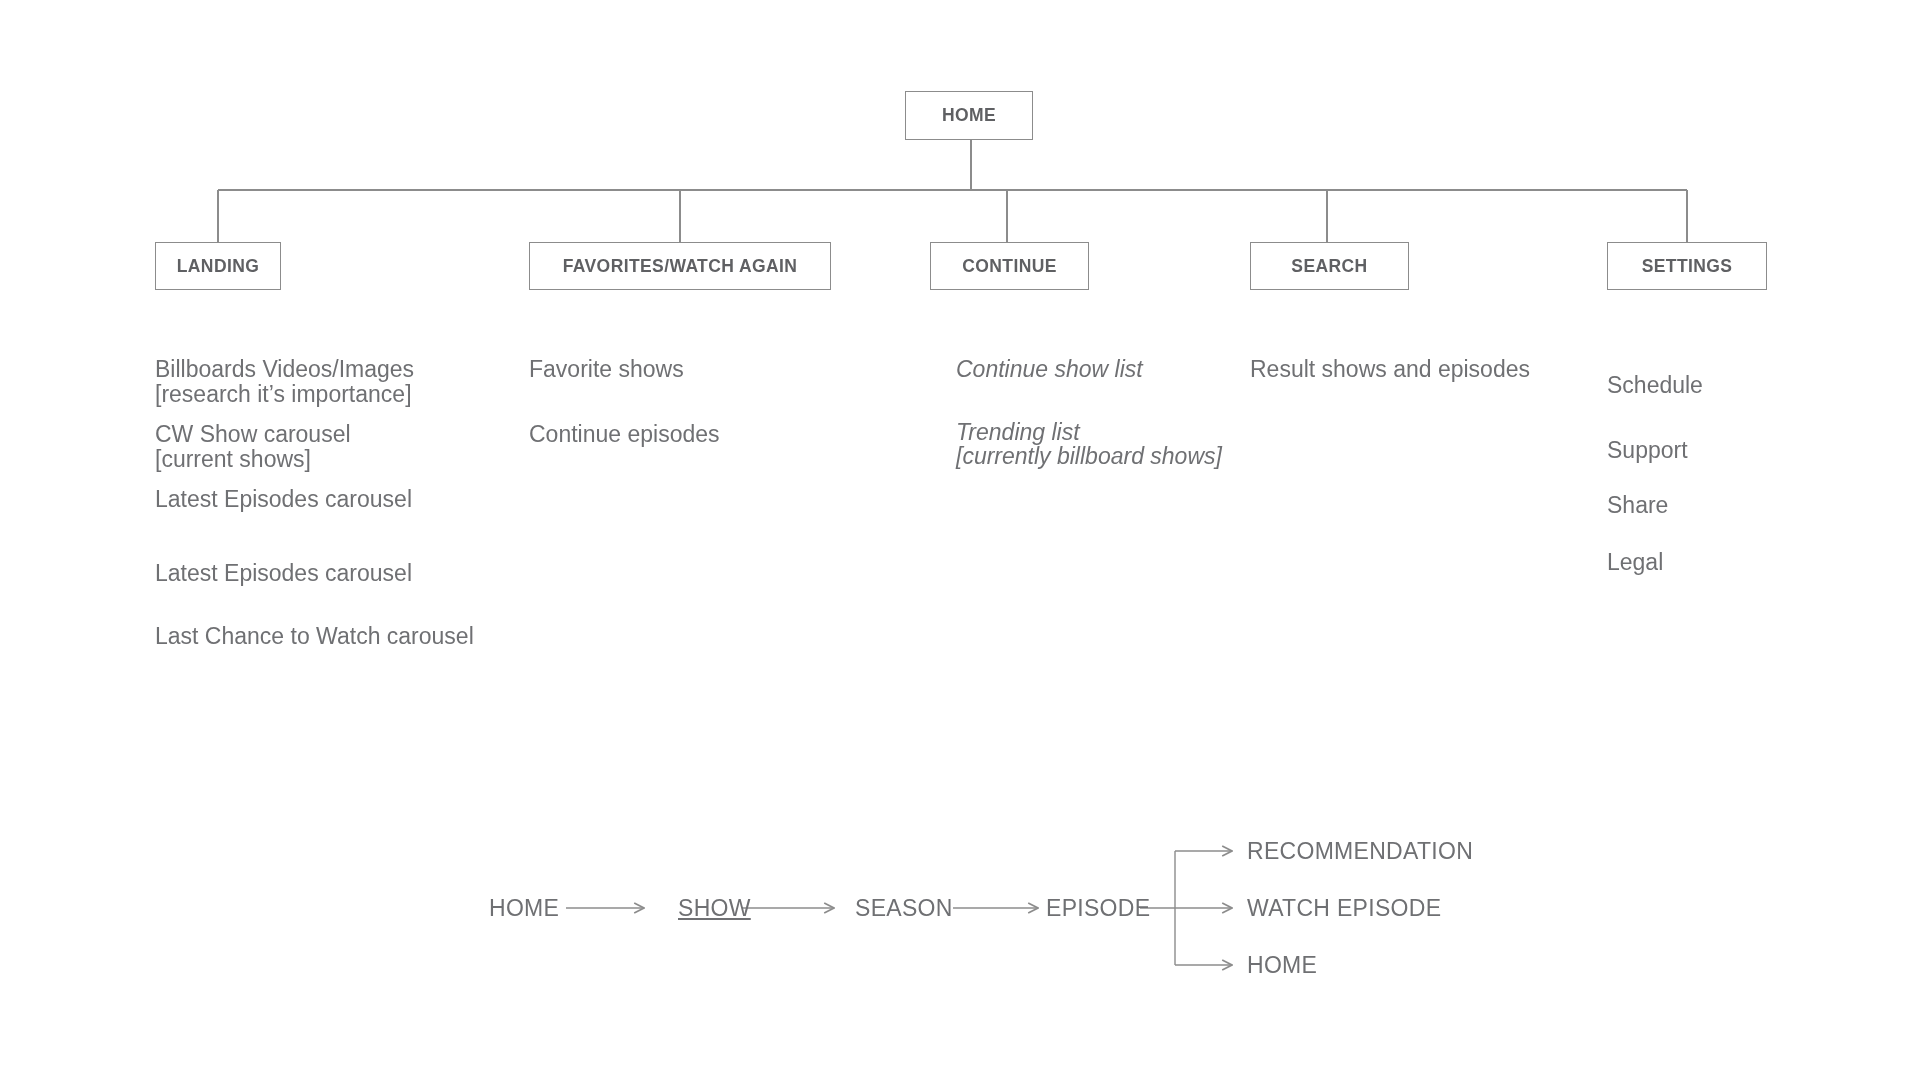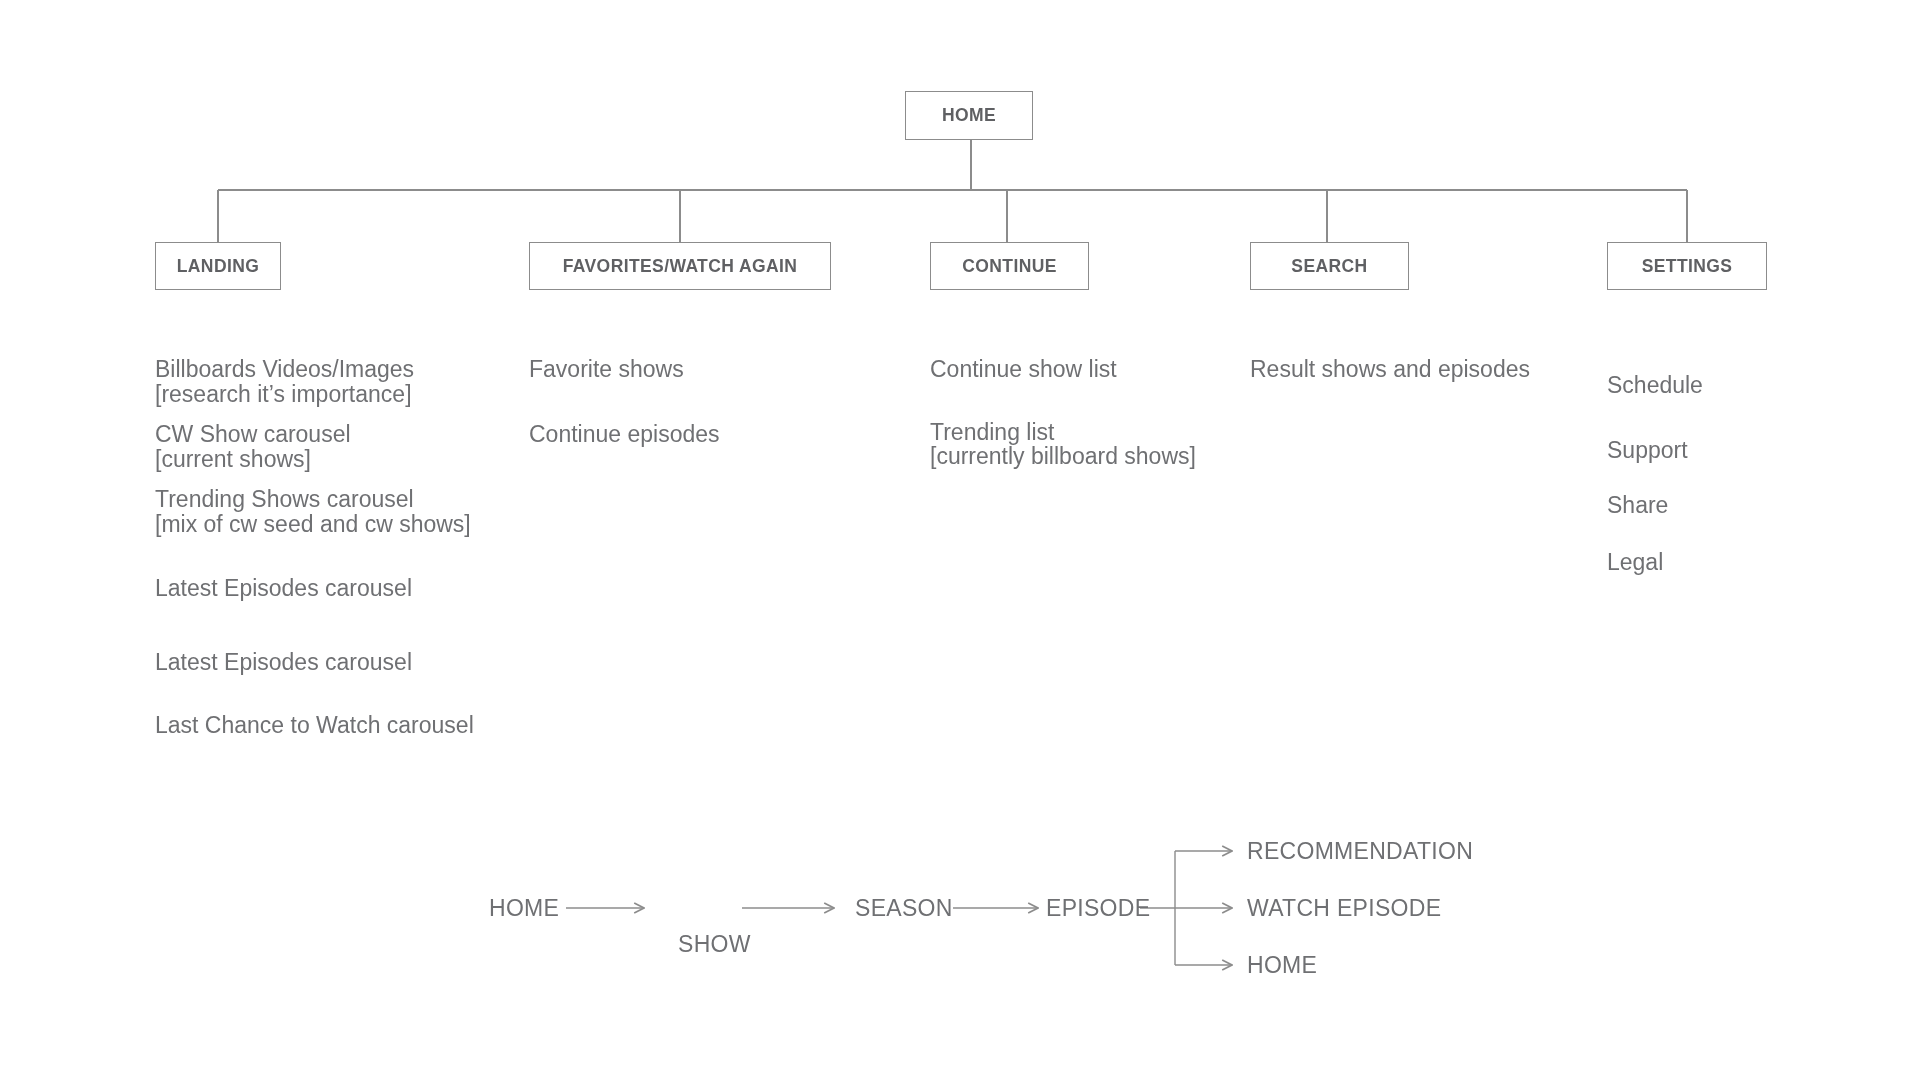--- a/index.html
+++ b/index.html
@@ -125,33 +125,31 @@
 
   <div class="node-box" style="left:1607px; top:242px; width:160px; height:48px;">
     <span>SETTINGS</span>
   </div>
 
   <div class="detail-column" style="left:155px; top:357px; width:340px;">
     <div class="detail-item" style="margin-bottom:16px;">Billboards Videos/Images
 [research it’s importance]</div>
     <div class="detail-item" style="margin-bottom:16px;">CW Show carousel
 [current shows]</div>
-    <div class="detail-item" style="margin-bottom:40px;">Trending Shows carousel
-[mix of cw seed and cw shows]</div>
     <div class="detail-item" style="margin-bottom:49px;">Latest Episodes carousel</div>
     <div class="detail-item" style="margin-bottom:39px;">Latest Episodes carousel</div>
     <div class="detail-item">Last Chance to Watch carousel</div>
   </div>
 
   <div class="detail-column" style="left:529px; top:357px; width:300px;">
     <div class="detail-item" style="margin-bottom:40px;">Favorite shows</div>
     <div class="detail-item">Continue episodes</div>
   </div>
 
-  <div class="detail-column" style="left:930px; top:357px; width:300px;">
+  <div class="detail-column" style="left:956px; top:357px; width:300px;font-style:italic;">
     <div class="detail-item" style="margin-bottom:38px;">Continue show list</div>
     <div class="detail-item">Trending list
 [currently billboard shows]</div>
   </div>
 
   <div class="detail-column" style="left:1250px; top:357px; width:300px;">
     <div class="detail-item">Result shows and episodes</div>
   </div>
 
   <div class="detail-column" style="left:1607px; top:357px; width:260px;">
@@ -181,21 +179,21 @@
 
         <line x1="1175" y1="851" x2="1175" y2="965"></line>
 
         <line x1="1175" y1="851" x2="1232" y2="851" marker-end="url(#arrowhead)"></line>
         <line x1="1175" y1="908" x2="1232" y2="908" marker-end="url(#arrowhead)"></line>
         <line x1="1175" y1="965" x2="1232" y2="965" marker-end="url(#arrowhead)"></line>
       </g>
     </svg>
 
     <div class="flow-label" style="left:489px; top:896px;">HOME</div>
-    <div class="flow-label" style="left:678px; top:932px;">SHOW</div>
+    <div class="flow-label" style="left:678px; top:896px;text-decoration:underline;">SHOW</div>
     <div class="flow-label" style="left:855px; top:896px;">SEASON</div>
     <div class="flow-label" style="left:1046px; top:896px;">EPISODE</div>
 
     <div class="flow-label" style="left:1247px; top:839px;">RECOMMENDATION</div>
     <div class="flow-label" style="left:1247px; top:896px;">WATCH EPISODE</div>
     <div class="flow-label" style="left:1247px; top:953px;">HOME</div>
   </div>
 
 </div>
 

